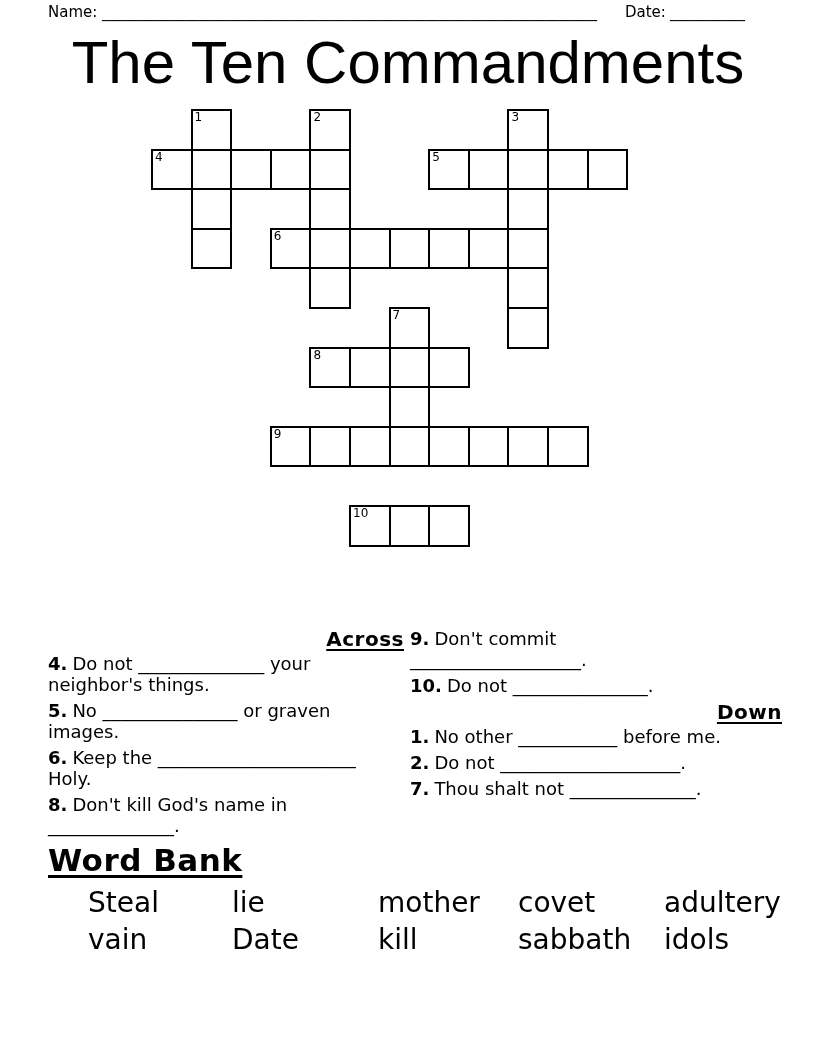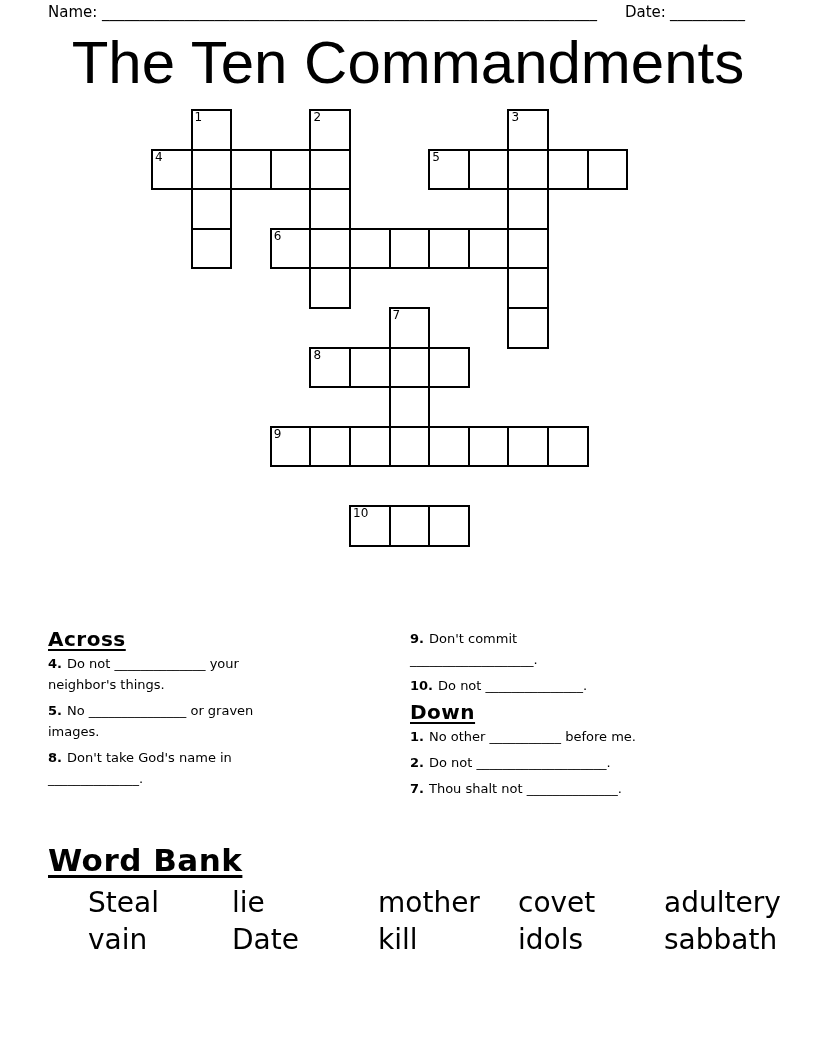--- a/index.html
+++ b/index.html
@@ -29,22 +29,23 @@
     position:absolute;top:-1px;left:2px;font-size:12px;line-height:15px;
   }
   
   .clue-col{position:absolute;top:628px;}
   #col-left{left:48px;width:356px;}
   #col-right{left:410px;width:372px;}
   .clue-heading{
     font-weight:bold;font-size:20px;line-height:23px;letter-spacing:0.5px;
     text-decoration:underline;text-decoration-thickness:2px;text-underline-offset:3px;
     margin:0 0 2px 0;
+    text-align:right;
   }
-  .clue{font-size:13px;line-height:21px;margin:0 0 5px 0;}
+  .clue{font-size:18px;line-height:21px;margin:0 0 5px 0;}
   .clue .cnum{font-weight:bold;margin-right:5px;}
   .clue .ctext{white-space:pre-line;}
   
   #wordbank{position:absolute;left:48px;top:843px;}
   .wb-title{
     font-weight:bold;font-size:31px;line-height:34px;letter-spacing:0.5px;
     text-decoration:underline;text-decoration-thickness:3px;text-underline-offset:4px;
   }
   .wb-words{
     display:grid;grid-template-columns:144px 146px 140px 146px 150px;
@@ -127,21 +128,23 @@
     <div class="cell" style="left: 237.6px; top: 396px;"></div>
     <div class="cell" style="left: 277.2px; top: 396px;"></div>
   </div>
 
 <div class="clue-col" id="col-left">
     <div class="clue-heading">Across</div>
     <div class="clue"><span class="cnum">4.</span><span class="ctext">Do not ______________ your
 neighbor's things.</span></div>
     <div class="clue"><span class="cnum">5.</span><span class="ctext">No _______________ or graven
 images.</span></div>
-    <div class="clue"><span class="cnum">8.</span><span class="ctext">Don't take God's name in
+    <div class="clue"><span class="cnum">6.</span><span class="ctext">Keep the ______________________
+Holy.</span></div>
+    <div class="clue"><span class="cnum">8.</span><span class="ctext">Don't kill God's name in
 ______________.</span></div>
   </div>
 <div class="clue-col" id="col-right">
     <div class="clue"><span class="cnum">9.</span><span class="ctext">Don't commit
 ___________________.</span></div>
     <div class="clue"><span class="cnum">10.</span><span class="ctext">Do not _______________.</span></div>
     <div class="clue-heading">Down</div>
     <div class="clue"><span class="cnum">1.</span><span class="ctext">No other ___________ before me.</span></div>
     <div class="clue"><span class="cnum">2.</span><span class="ctext">Do not ____________________.</span></div>
     <div class="clue"><span class="cnum">7.</span><span class="ctext">Thou shalt not ______________.</span></div>
@@ -151,16 +154,16 @@
   <div class="wb-title">Word Bank</div>
   <div class="wb-words" id="wb-words">
       <span>Steal</span>
       <span>lie</span>
       <span>mother</span>
       <span>covet</span>
       <span>adultery</span>
       <span>vain</span>
       <span>Date</span>
       <span>kill</span>
+      <span>sabbath</span>
       <span>idols</span>
-      <span>sabbath</span>
     </div>
 </div>
 
 </body></html>

